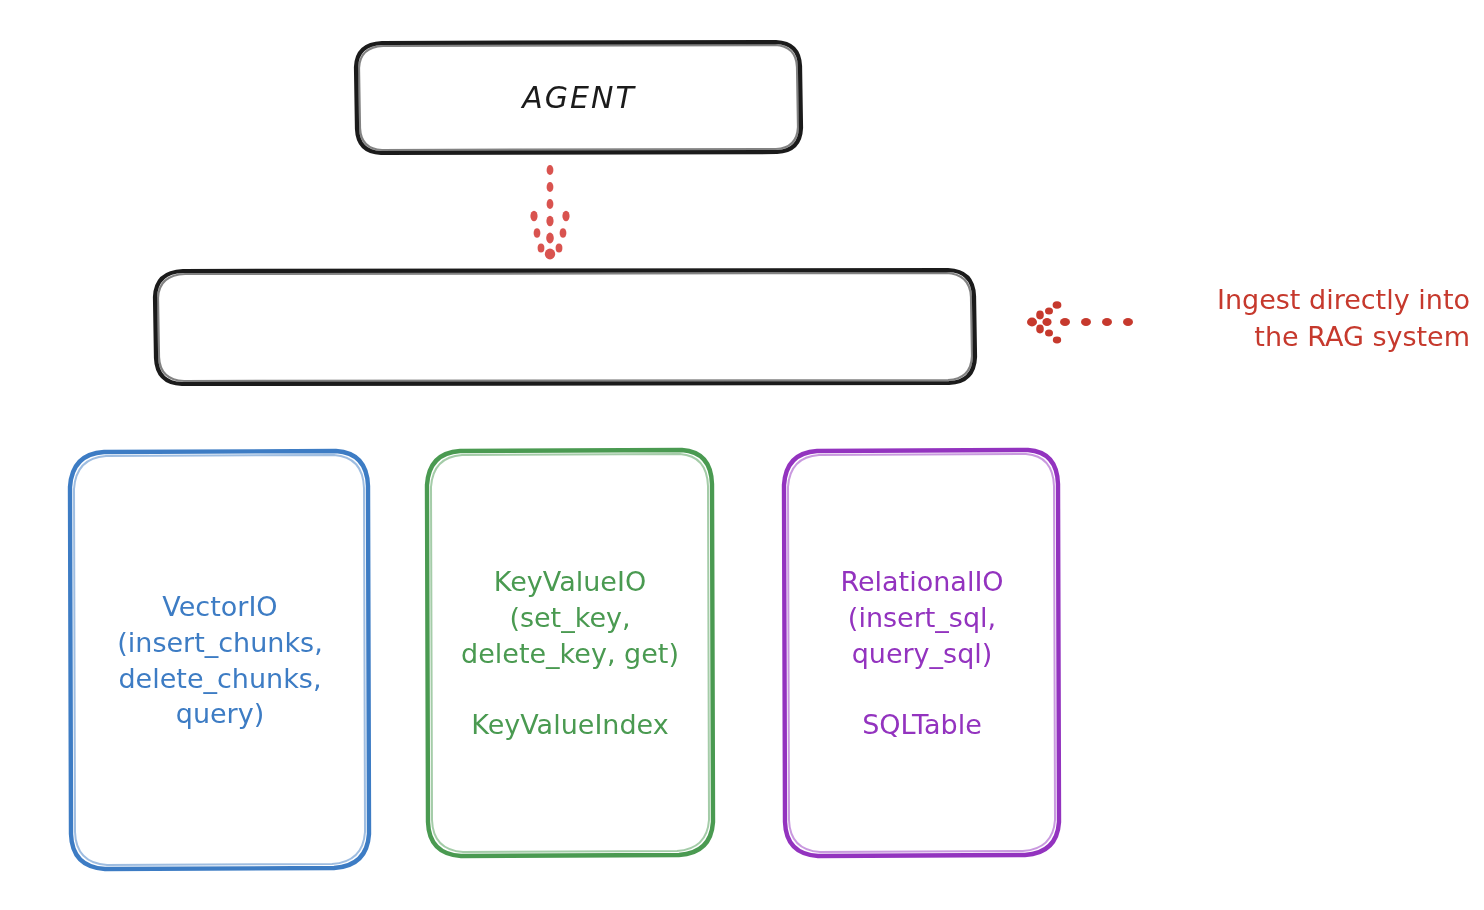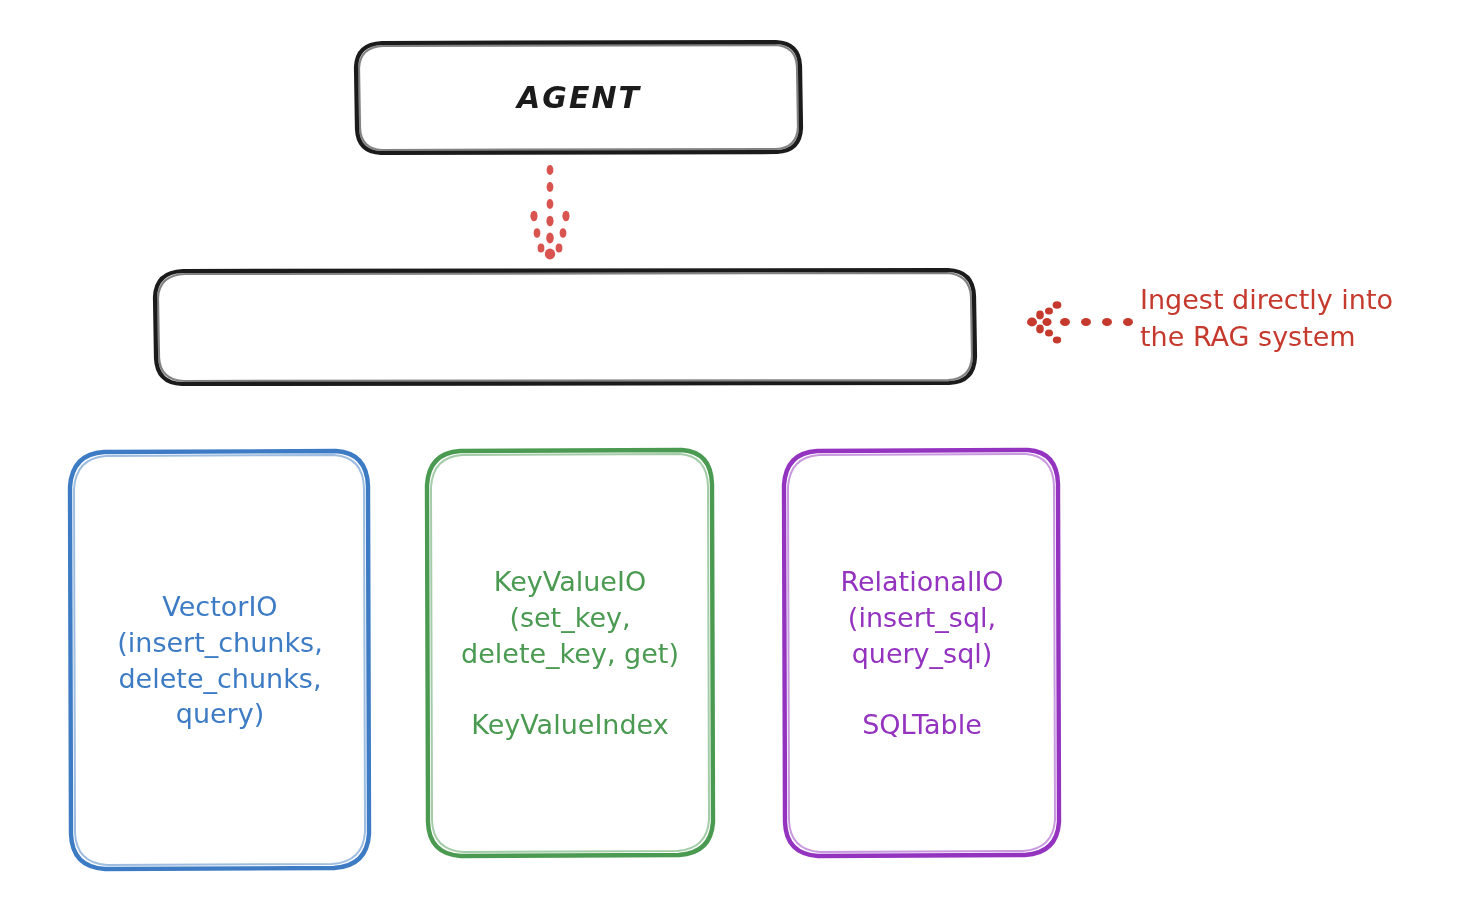--- a/index.html
+++ b/index.html
@@ -30,21 +30,21 @@
     flex-direction: column;
     align-items: center;
     justify-content: center;
     text-align: center;
     pointer-events: none;
     white-space: pre;
   }
   .agent-text {
     font-family: "DejaVu Sans", sans-serif;
     font-style: italic;
-    font-weight: 700;
+    font-weight: 400;
     font-size: 30px;
     letter-spacing: 2px;
     color: #1b1b1b;
   }
   .ragtool-text {
     font-family: "DejaVu Sans", sans-serif;
     font-size: 30px;
     color: #1b1b1b;
   }
   .store-text {
@@ -60,21 +60,21 @@
   }
   .blue-ink  { color: #3d7cc4; }
   .green-ink { color: #4a9a51; }
   .purple-ink{ color: #9333bf; }
   .annot {
     position: absolute;
     font-family: "DejaVu Sans", sans-serif;
     font-size: 27px;
     line-height: 1.38;
     color: #c6392d;
-    text-align: left;
+    text-align: right;
     white-space: pre;
     pointer-events: none;
   }
 </style>
 </head>
 <body>
 
 <div id="canvas">
 
   <svg id="sketch" viewBox="0 0 1484 910">

